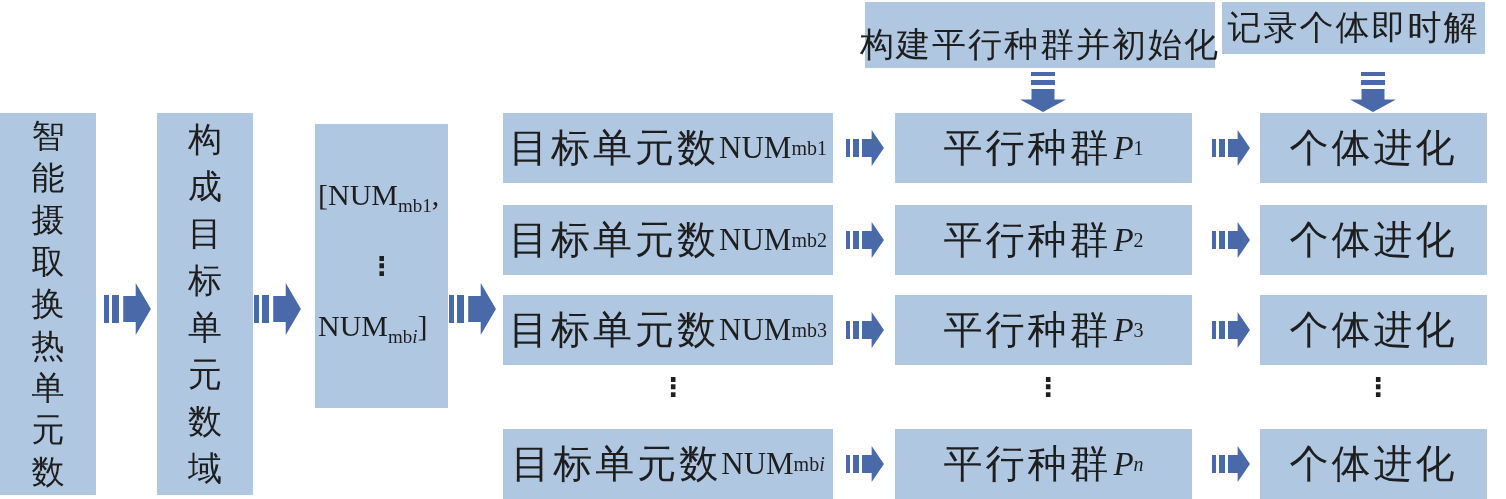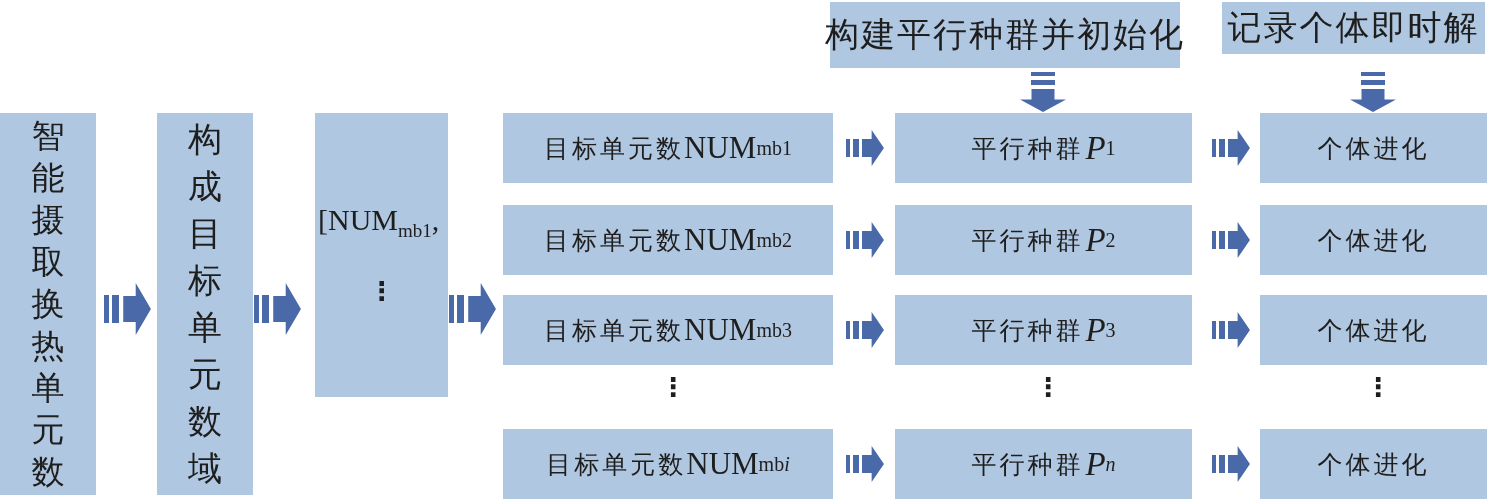--- a/index.html
+++ b/index.html
@@ -24,21 +24,21 @@
   .vbox.v8{font-size:34px;}
   .vbox.v8 div{line-height:47px;}
   
   .abox{flex-direction:column;justify-content:center;align-items:flex-start;font-size:30px;}
   .aline{line-height:60px;padding-left:3px;white-space:nowrap;}
   .aline sub{font-size:19px;}
   .aline i{font-style:italic;}
   .adots{align-self:center;padding-left:0;font-family:"DejaVu Sans","Liberation Sans",sans-serif;font-weight:bold;font-size:26px;}
   
   .rowbox{white-space:nowrap;}
-  .zh{font-size:25px;letter-spacing:3px;}
+  .zh{font-size:39px;letter-spacing:3px;}
   .num{font-size:31px;letter-spacing:0;}
   .rowbox sub, .pop sub{font-size:20px;letter-spacing:0;}
   .pvar{font-size:33px;font-style:italic;padding-left:2px;}
   sub i{font-style:italic;}
   
   .banner{font-size:34px;letter-spacing:2px;white-space:nowrap;}
   
   .dots{
     position:absolute;font-family:"DejaVu Sans","Liberation Sans",sans-serif;
     font-weight:bold;font-size:26px;color:var(--text-color);line-height:1.2;
@@ -96,32 +96,33 @@
       <div>数</div>
       <div>域</div>
     </div>
 
   <div class="sarrow right big" style="left:254px;top:283px;">
     <span class="b1"></span>
       <span class="b2"></span>
       <span class="abody"></span>
   </div>
 
-  <div class="box abox" style="left:315px;top:113px;width:133px;height:284px;">
+  <div class="box abox" style="left:315px;top:124px;width:133px;height:284px;">
     <div class="aline"><span>[NUM</span><sub><span>mb1</span><i></i></sub><span>,</span></div>
     <div class="aline adots">⋮</div>
+    <div class="aline"><span>NUM</span><sub><span>mb</span><i>i</i></sub><span>]</span></div>
   </div>
 
   <div class="sarrow right big" style="left:449px;top:283px;">
     <span class="b1"></span>
       <span class="b2"></span>
       <span class="abody"></span>
   </div>
 
-  <div class="box banner" style="left:830px;top:2px;width:350px;height:66px;">
+  <div class="box banner" style="left:865px;top:2px;width:350px;height:66px;align-items:flex-end;">
     <span>构建平行种群并初始化</span>
   </div>
   <div class="box banner" style="left:1222px;top:2px;width:263px;height:52px;">
     <span>记录个体即时解</span>
   </div>
 
   <div class="sarrow down dbig" style="left:1020px;top:72px;">
     <span class="b1"></span>
       <span class="b2"></span>
       <span class="abody"></span>

